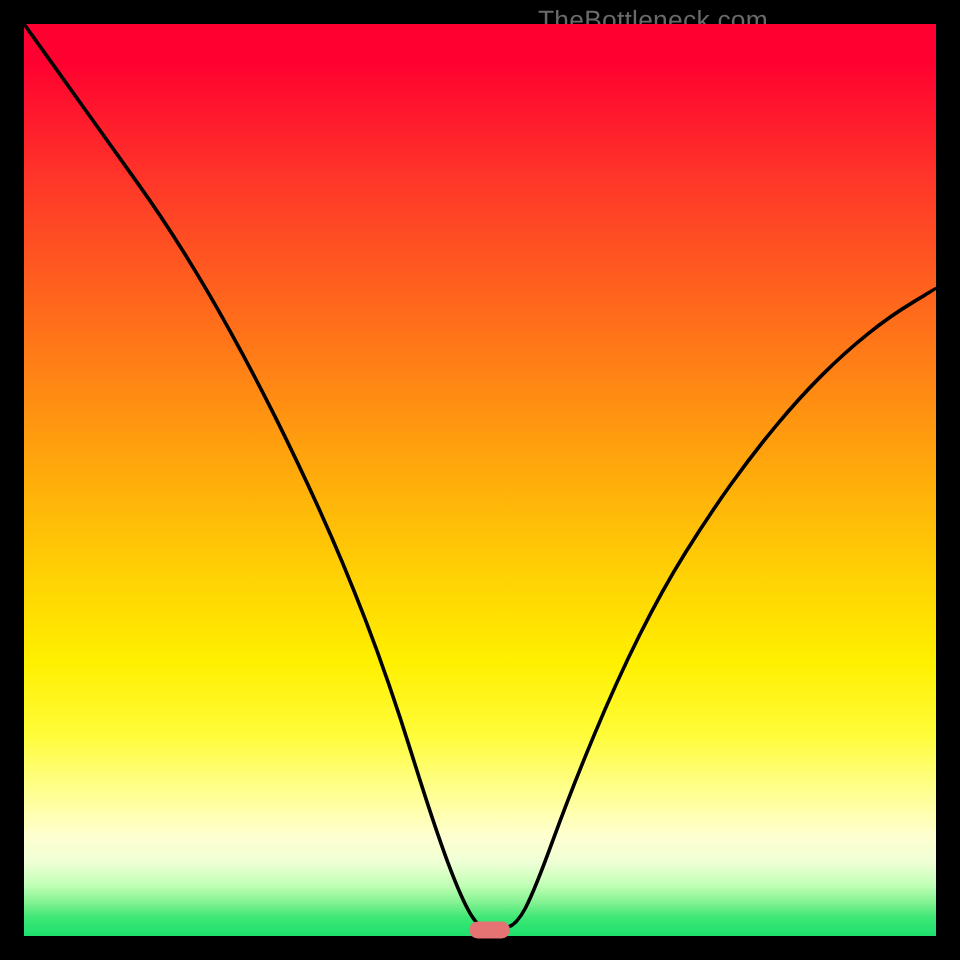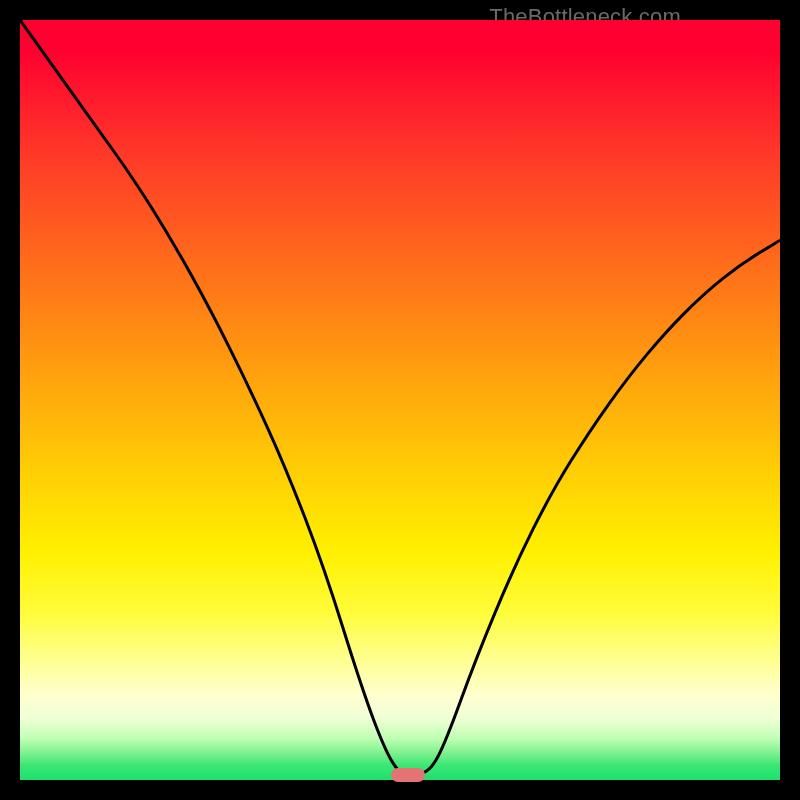--- a/index.html
+++ b/index.html
@@ -8,21 +8,20 @@
     width: 800px;
     height: 800px;
     overflow: hidden;
     background: #000;
     font-family: Arial, Helvetica, sans-serif;
   }
   .wrapper {
     position: relative;
     width: 668px;
     height: 800px;
-    padding-left: 41px;
   }
   .plot-area {
     position: absolute;
     left: 20px;
     top: 20px;
     width: 760px;
     height: 760px;
     background: #000;
   }
   

